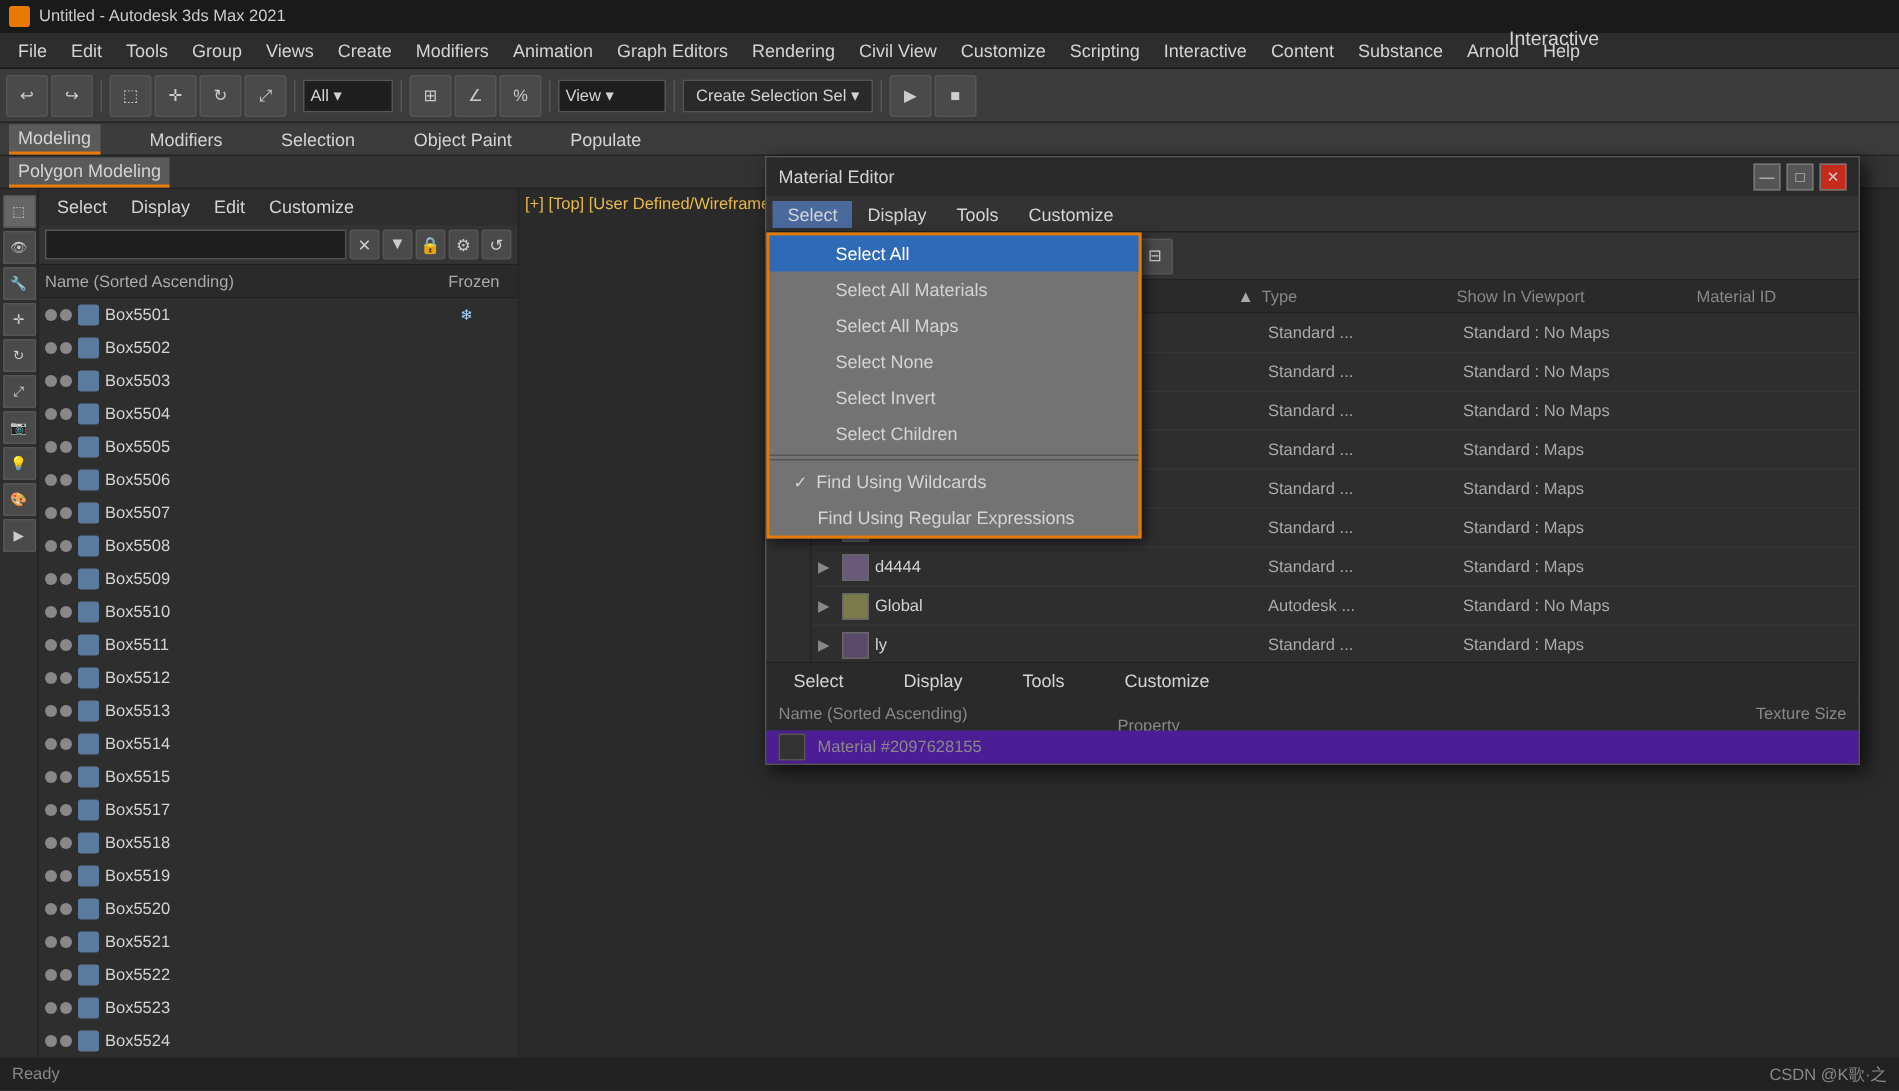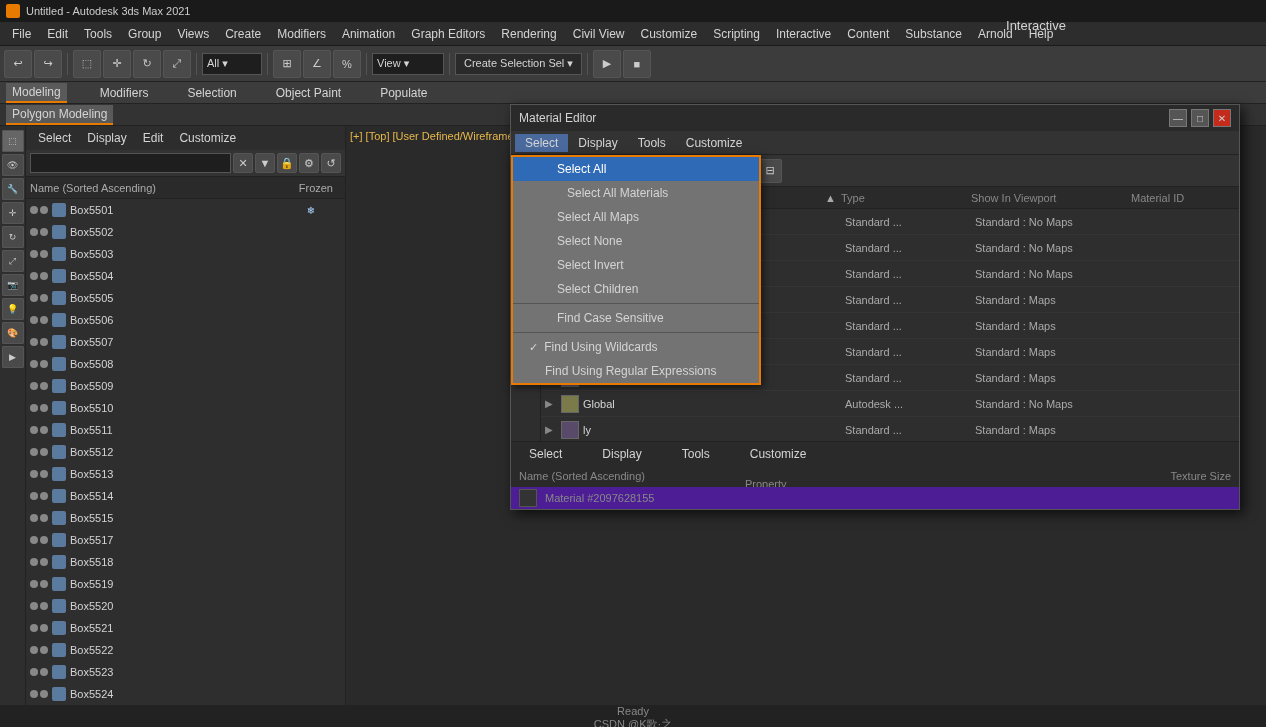--- a/index.html
+++ b/index.html
@@ -452,21 +452,20 @@
       left: 0;
       right: 0;
       height: 22px;
       background: #222;
       display: flex;
       align-items: center;
       padding: 0 8px;
       font-size: 11px;
       color: #888;
       justify-content: space-between;
-      flex-direction: column;
     }
 
     
     .vp-lines {
       position: absolute;
       top: 30px;
       right: 40px;
       opacity: 0.4;
     }
 
@@ -834,27 +833,26 @@
   </div>
 
   <div id="me-menu-bar">
     <div class="me-menu-item active">Select</div>
     <div class="me-menu-item">Display</div>
     <div class="me-menu-item">Tools</div>
     <div class="me-menu-item">Customize</div>
 
     <div id="dropdown-menu">
     <div class="dd-item highlighted" style="padding-left: 28px;">Select All</div>
-        <div class="dd-item" style="padding-left: 38px;">Select All Materials</div>
+        <div class="dd-item" style="padding-left: 28px;">Select All Materials</div>
         <div class="dd-item" style="padding-left: 28px;">Select All Maps</div>
         <div class="dd-item" style="padding-left: 28px;">Select None</div>
         <div class="dd-item" style="padding-left: 28px;">Select Invert</div>
         <div class="dd-item" style="padding-left: 28px;">Select Children</div>
         <div class="dd-separator"></div>
-        <div class="dd-item" style="padding-left: 28px;">Find Case Sensitive</div>
         <div class="dd-separator"></div>
         <div class="dd-item checked">Find Using Wildcards</div>
         <div class="dd-item" style="padding-left: 16px;">Find Using Regular Expressions</div>
       </div>
   </div>
 
   <div id="me-toolbar">
     <div class="tool-btn" style="width:24px;height:24px;">⊞</div>
     <div class="tool-btn" style="width:24px;height:24px;">⬚</div>
     <div class="tool-btn" style="width:24px;height:24px;">🔒</div>

